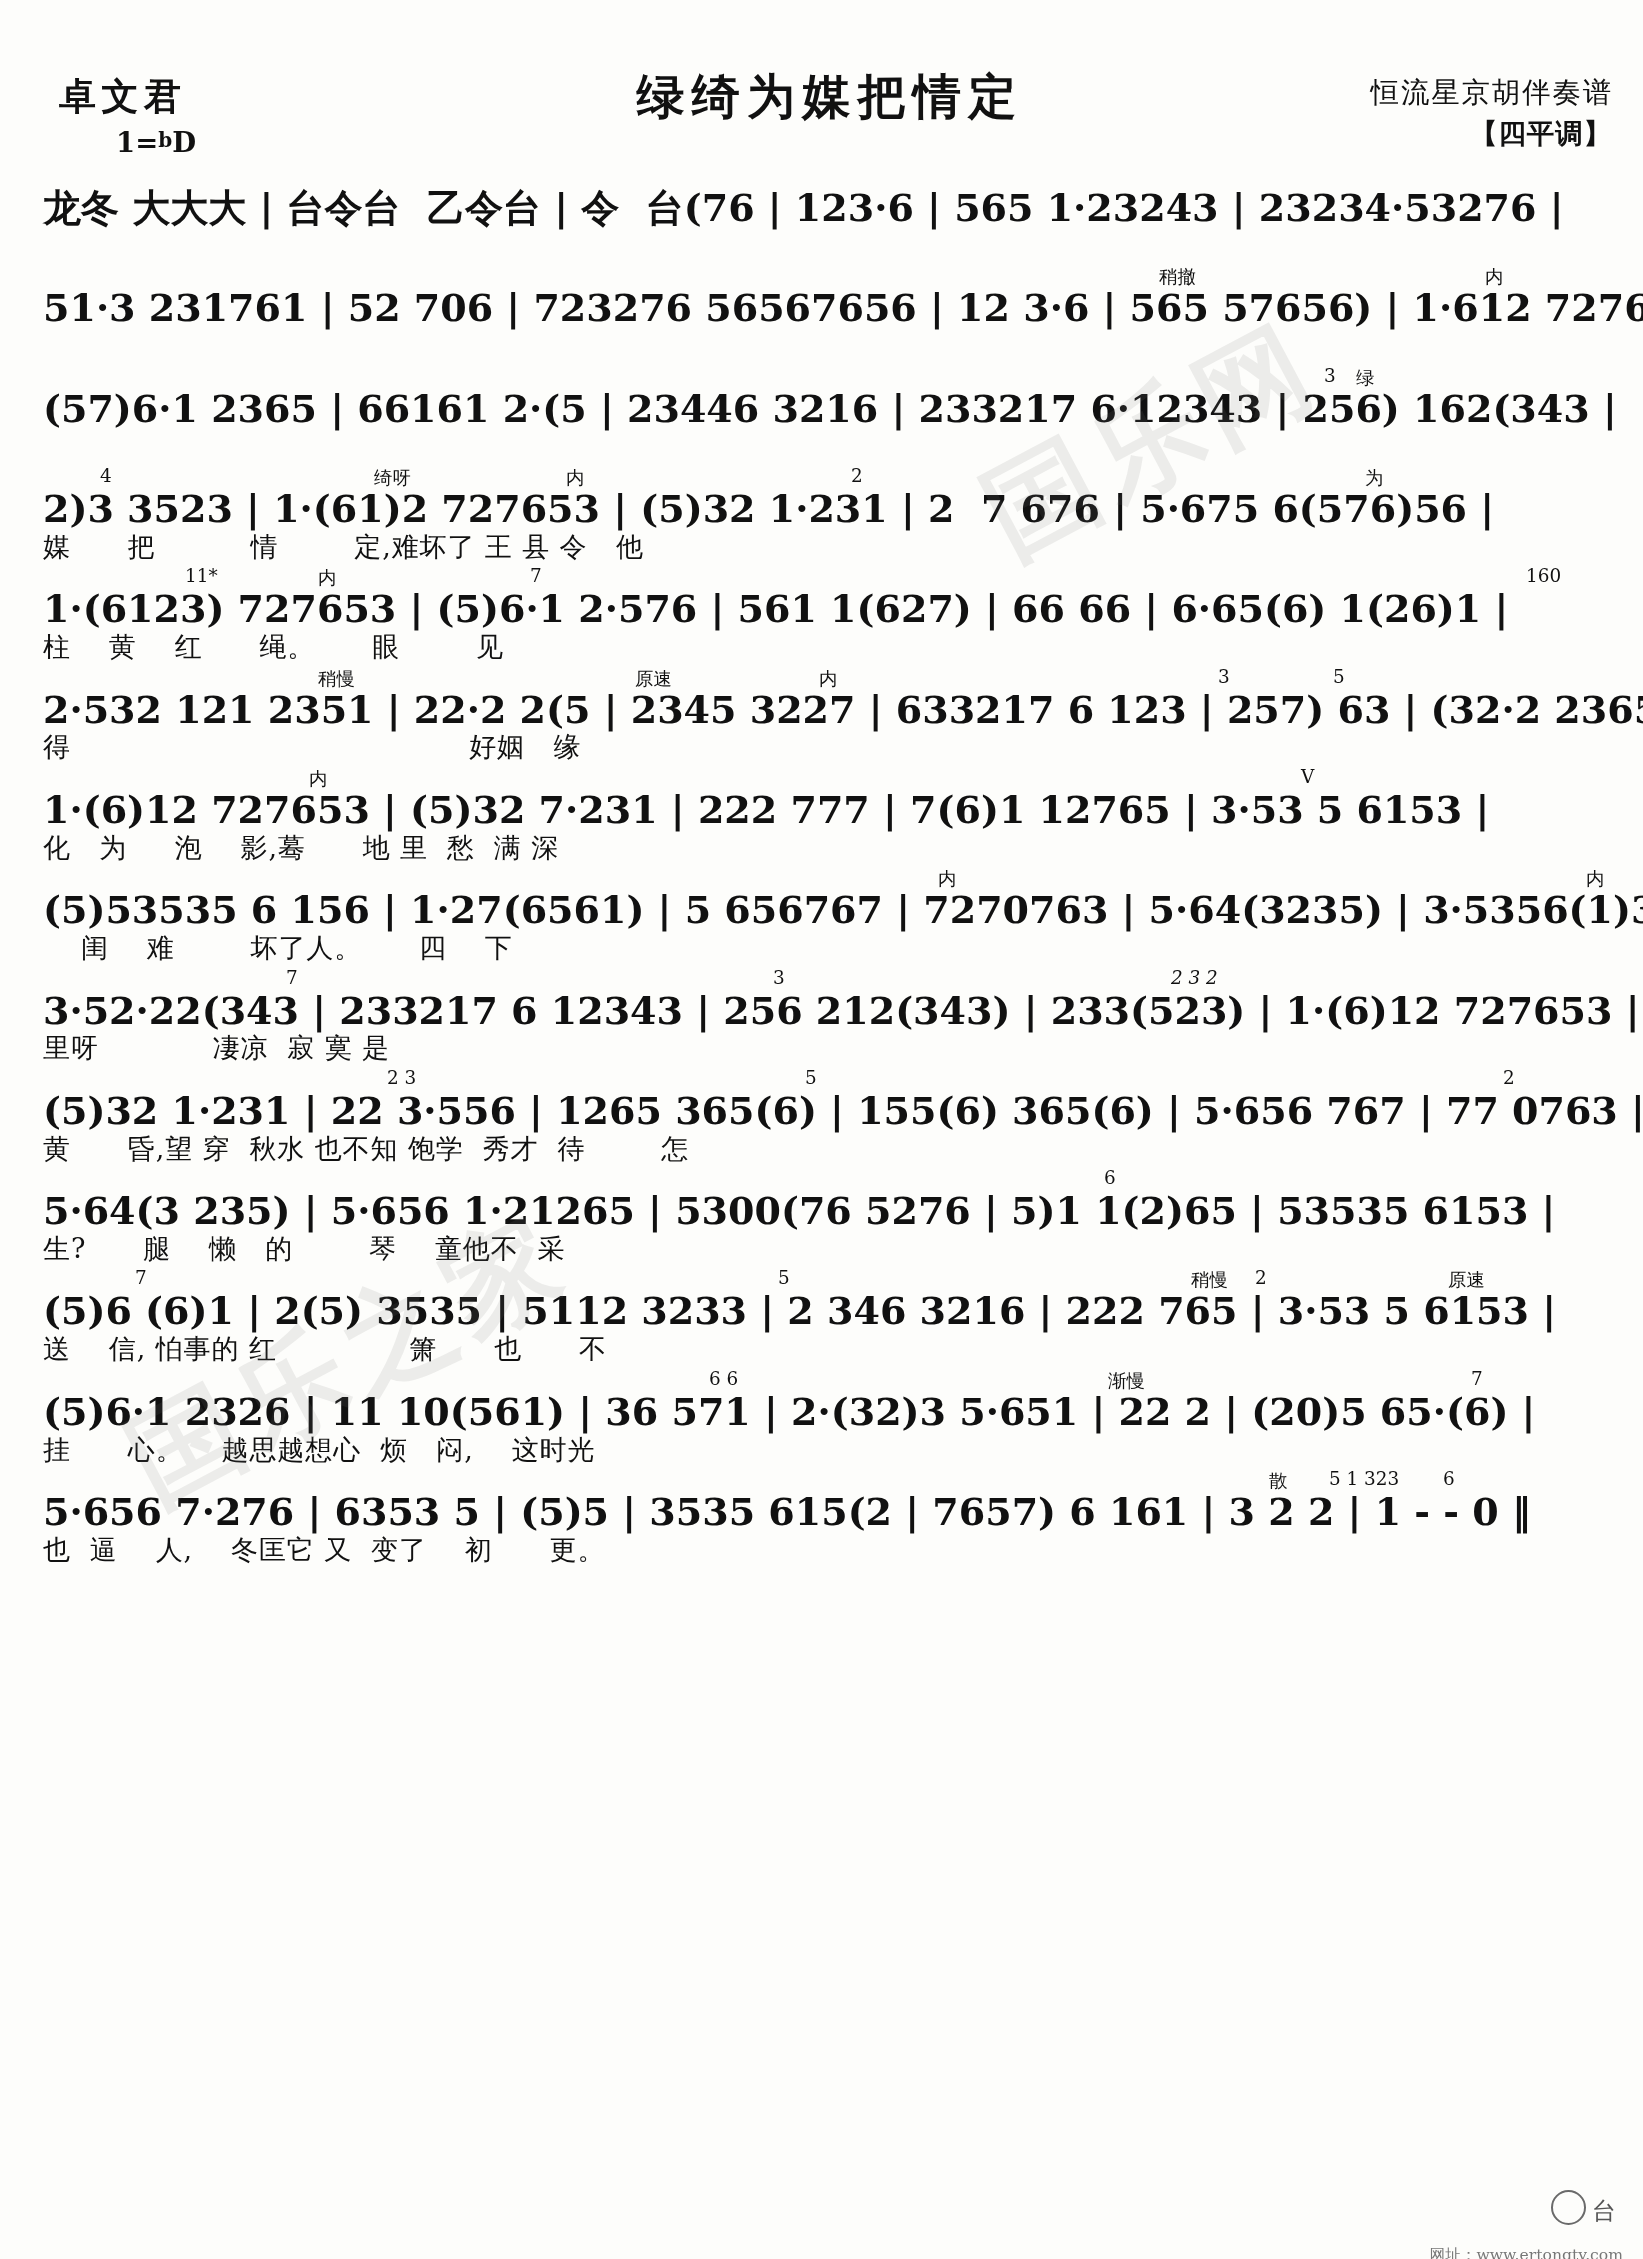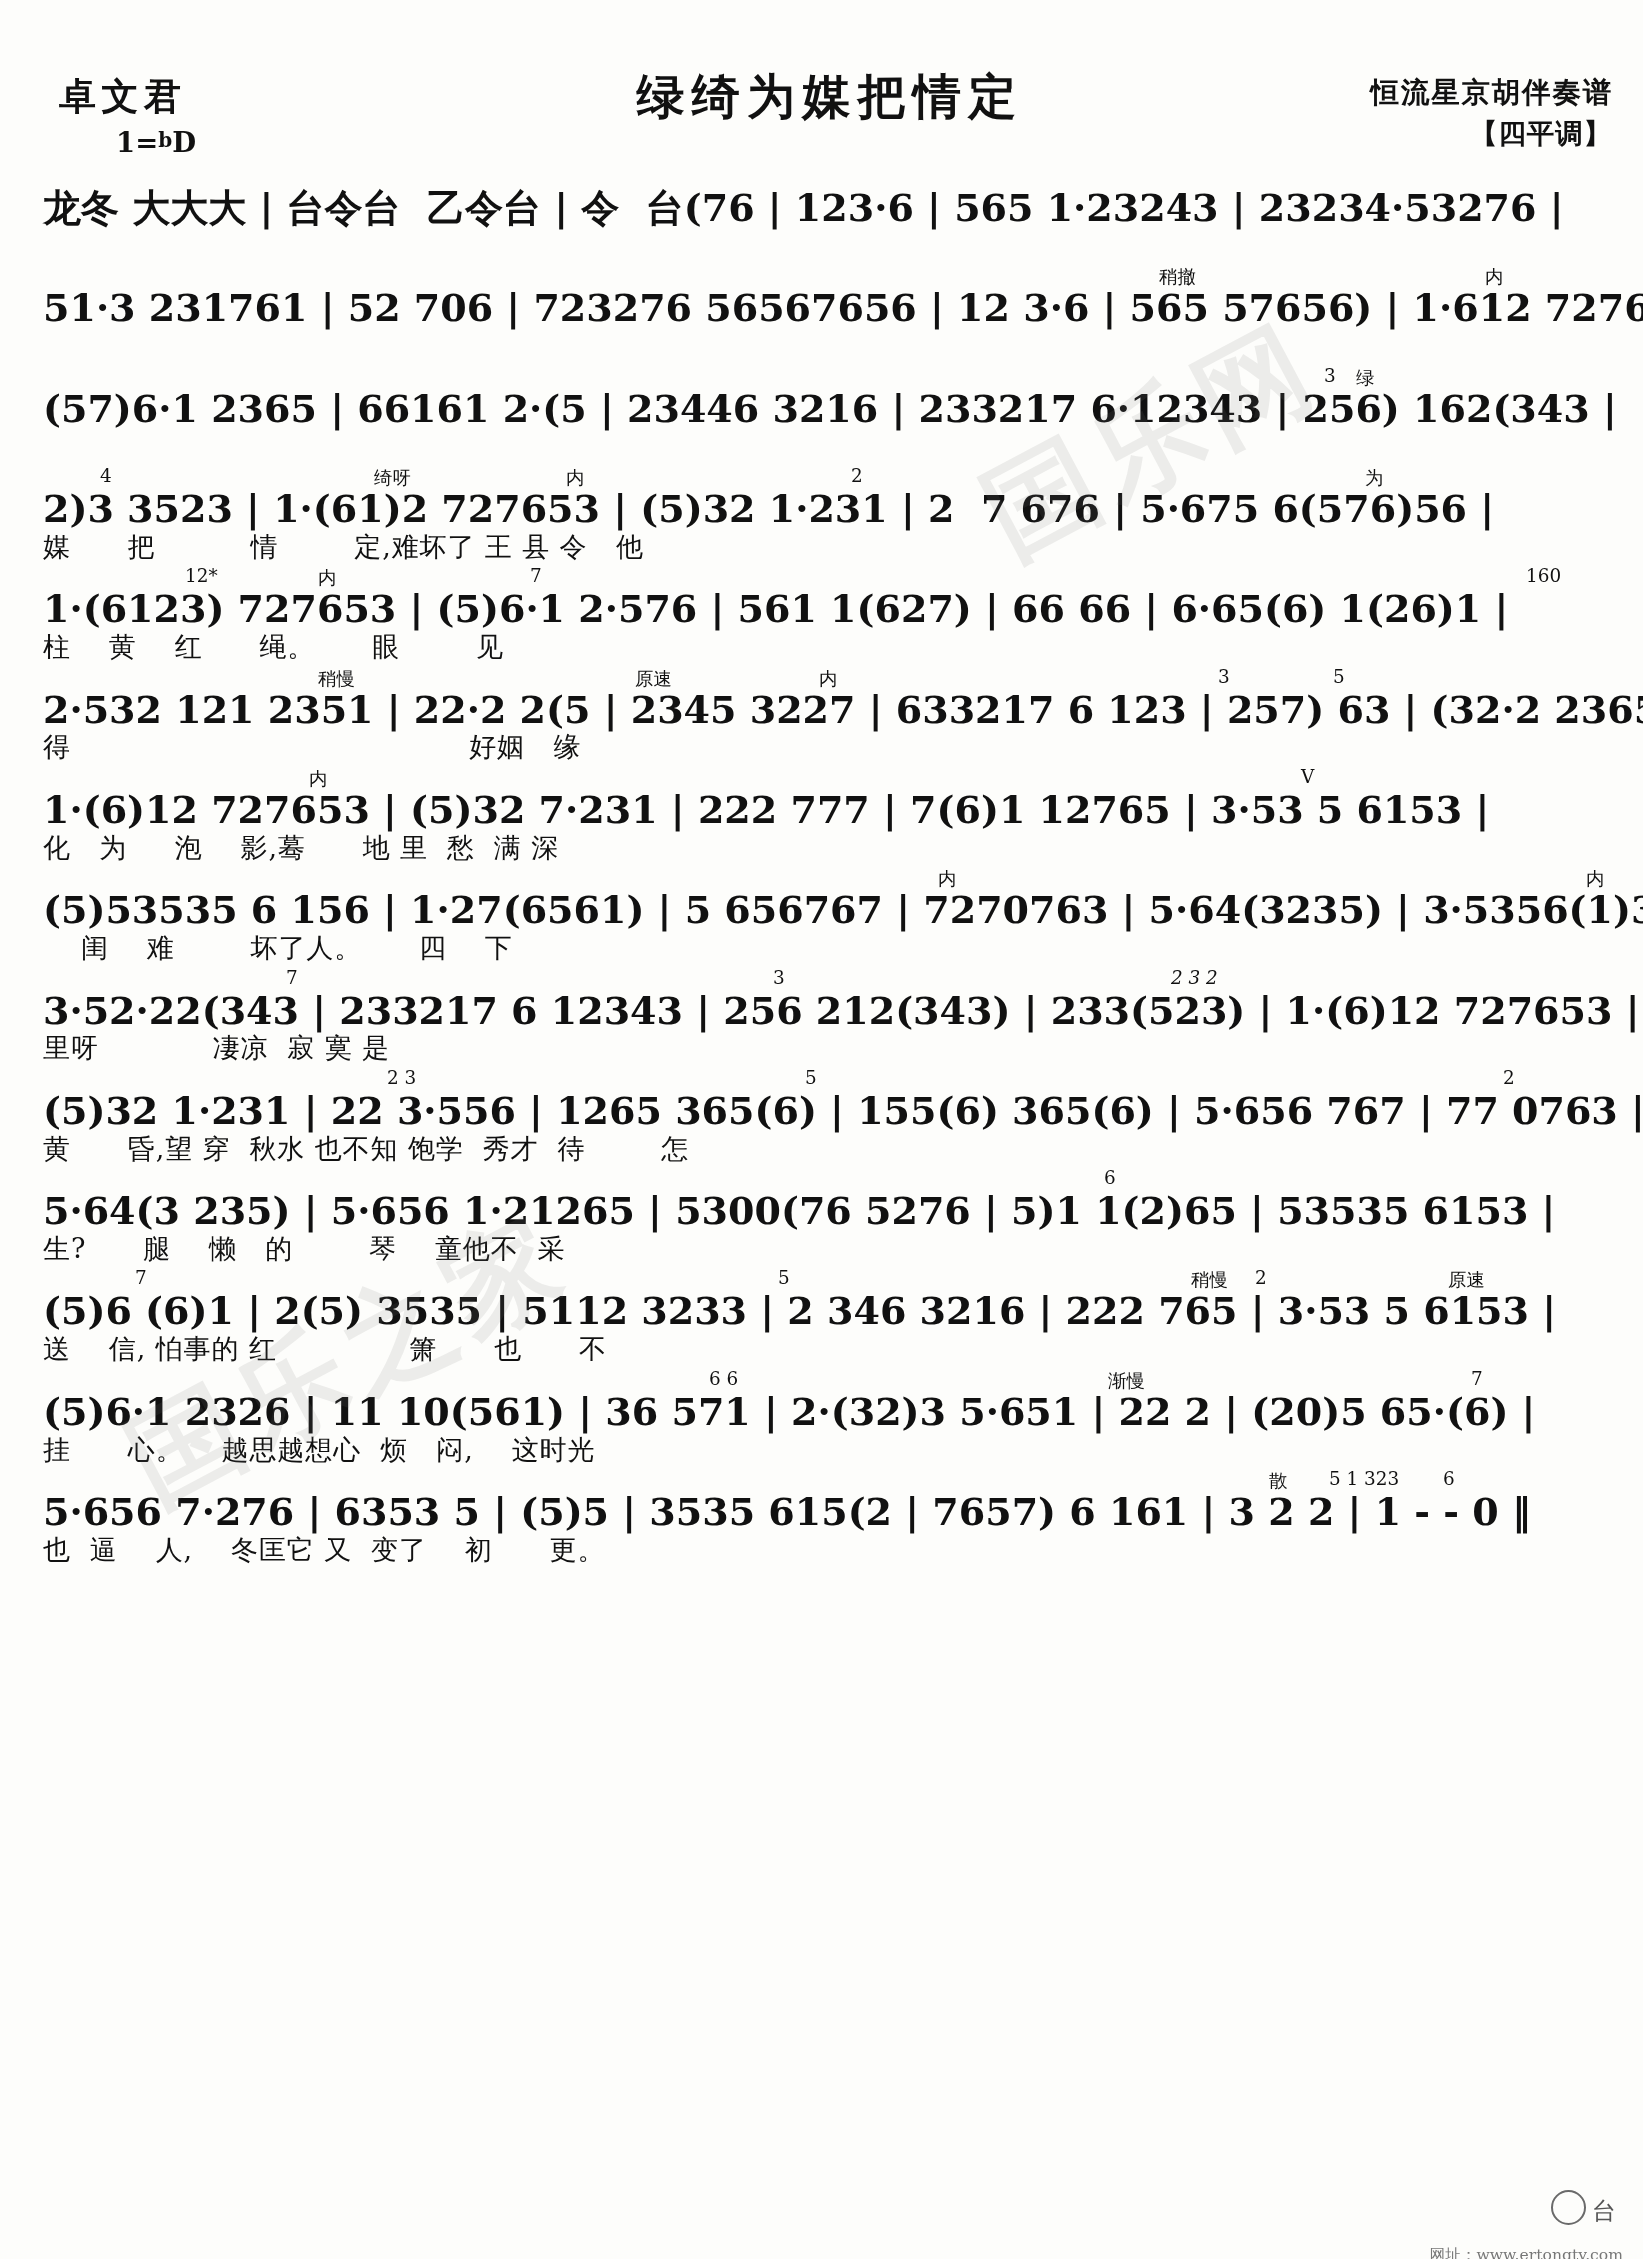--- a/index.html
+++ b/index.html
@@ -39,21 +39,21 @@
     font-family:"DejaVu Serif","Liberation Serif",serif;
   }
   .subtitle{
     position:absolute;left:0;right:0;top:118px;
     text-align:center;
     font-size:25px;letter-spacing:2.8px;
     font-family:"DejaVu Serif","Liberation Serif",serif;
   }
   .credit{
     position:absolute;right:39px;top:66px;
-    font-size:28.5px;font-weight:bold;letter-spacing:1.8px;
+    font-size:28.5px;font-weight:normal;letter-spacing:1.8px;
     font-family:"DejaVu Serif","Liberation Serif",serif;
   }
   .mode{
     position:absolute;right:40px;top:108px;
     font-size:27.5px;font-weight:bold;letter-spacing:0.9px;
     font-family:"DejaVu Serif","Liberation Serif",serif;
   }
   
   .body{
     position:relative;
@@ -142,21 +142,21 @@
         <div class="marks"><span style="left: 1313px;">绿</span><span style="left: 1281px;">3</span></div>
         <div class="notes">(57)6·1 2365 | 66161 2·(5 | 23446 3216 | 233217 6·12343 | 256) 162(343 |</div>
         <div class="lyrics"></div>
       </div>
       <div class="line">
         <div class="marks"><span style="left: 331px;">绮呀</span><span style="left: 523px;">内</span><span style="left: 1322px;">为</span><span style="left: 57px;">4</span><span style="left: 808px;">2</span></div>
         <div class="notes">2)3 3523 | 1·(61)2 727653 | (5)32 1·231 | 2  7 676 | 5·675 6(576)56 |</div>
         <div class="lyrics">媒      把          情        定,难坏了 王 县 令   他</div>
       </div>
       <div class="line">
-        <div class="marks"><span style="left: 142px;">12*</span><span style="left: 275px;">内</span><span style="left: 487px;">7</span><span style="left: 1483px;">160</span></div>
+        <div class="marks"><span style="left: 142px;">11*</span><span style="left: 275px;">内</span><span style="left: 487px;">7</span><span style="left: 1483px;">160</span></div>
         <div class="notes">1·(6123) 727653 | (5)6·1 2·576 | 561 1(627) | 66 66 | 6·65(6) 1(26)1 |</div>
         <div class="lyrics">柱    黄    红      绳。      眼        见</div>
       </div>
       <div class="line">
         <div class="marks"><span style="left: 275px;">稍慢</span><span style="left: 592px;">原速</span><span style="left: 776px;">内</span><span style="left: 1175px;">3</span><span style="left: 1290px;">5</span></div>
         <div class="notes">2·532 121 2351 | 22·2 2(5 | 2345 3227 | 633217 6 123 | 257) 63 | (32·2 2365 |</div>
         <div class="lyrics">得                                          好姻   缘</div>
       </div>
       <div class="line">
         <div class="marks"><span style="left: 266px;">内</span><span style="left: 1258px;">V</span></div>

